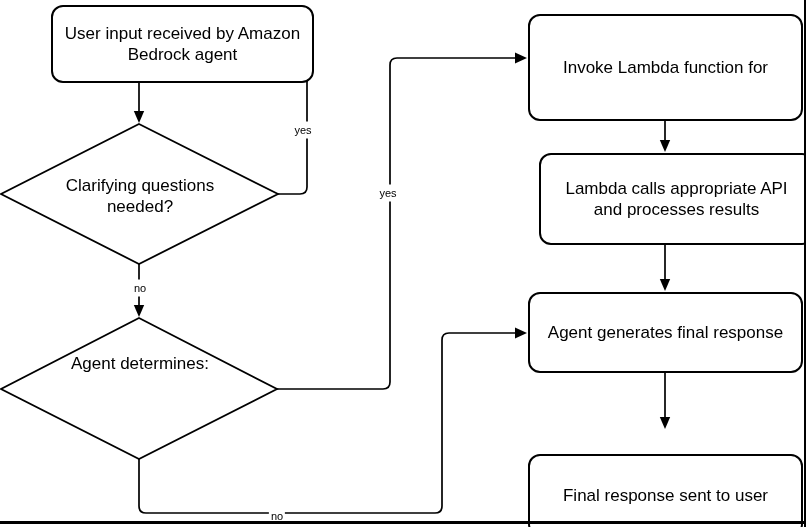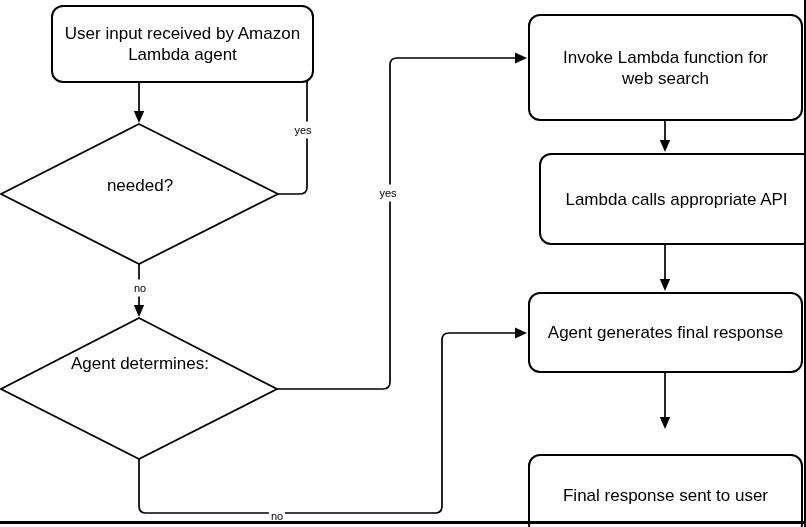--- a/index.html
+++ b/index.html
@@ -94,41 +94,42 @@
 
     <path class="edge" d="M665 373 V417"></path>
     <polygon class="arrowhead" points="665,429 659.8,417 670.2,417"></polygon>
 
     <path class="edge" d="M139 459 V506 Q139 513 146 513 H435 Q442 513 442 506 V340 Q442 333 449 333 H515"></path>
     <polygon class="arrowhead" points="527,333 515,327.6 515,338.4"></polygon>
   </svg>
 
   <div class="node" id="node-user-input">
     <span>User input received by Amazon</span>
-    <span>Lambda agent</span>
+    <span>Bedrock agent</span>
   </div>
 
   <div class="node" id="node-invoke-lambda">
     <span>Invoke Lambda function for</span>
-    <span>web search</span>
   </div>
 
   <div class="node" id="node-lambda-api">
     <span>Lambda calls appropriate API</span>
+    <span>and processes results</span>
   </div>
 
   <div class="node" id="node-agent-final">
     <span>Agent generates final response</span>
   </div>
 
   <div class="node" id="node-final-sent">
     <span>Final response sent to user</span>
   </div>
 
   <div class="dlabel" id="dlabel-clarifying">
+    <span>Clarifying questions</span>
     <span>needed?</span>
   </div>
 
   <div class="dlabel" id="dlabel-web-search">
     <span>Agent determines:</span>
   </div>
 
   <div class="edge-label" id="edge-label-clarifying-yes">yes</div>
   <div class="edge-label" id="edge-label-clarifying-no">no</div>
   <div class="edge-label" id="edge-label-search-yes">yes</div>

